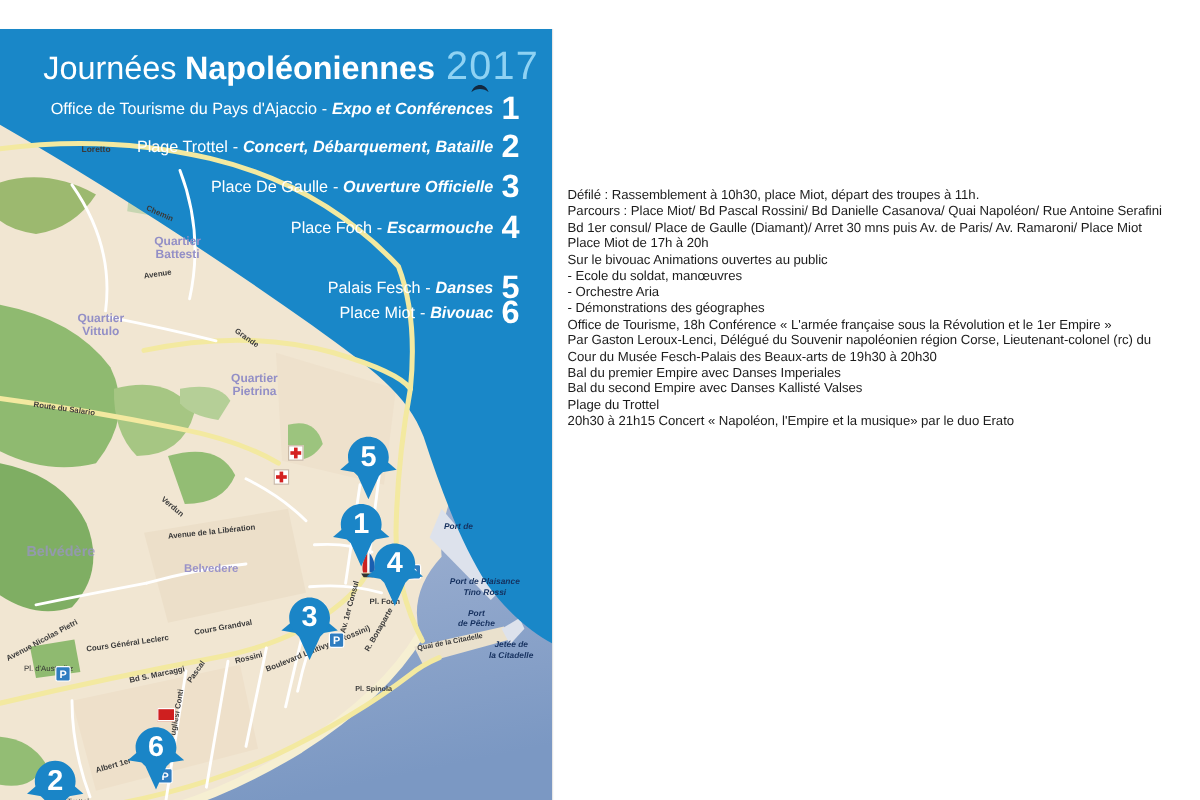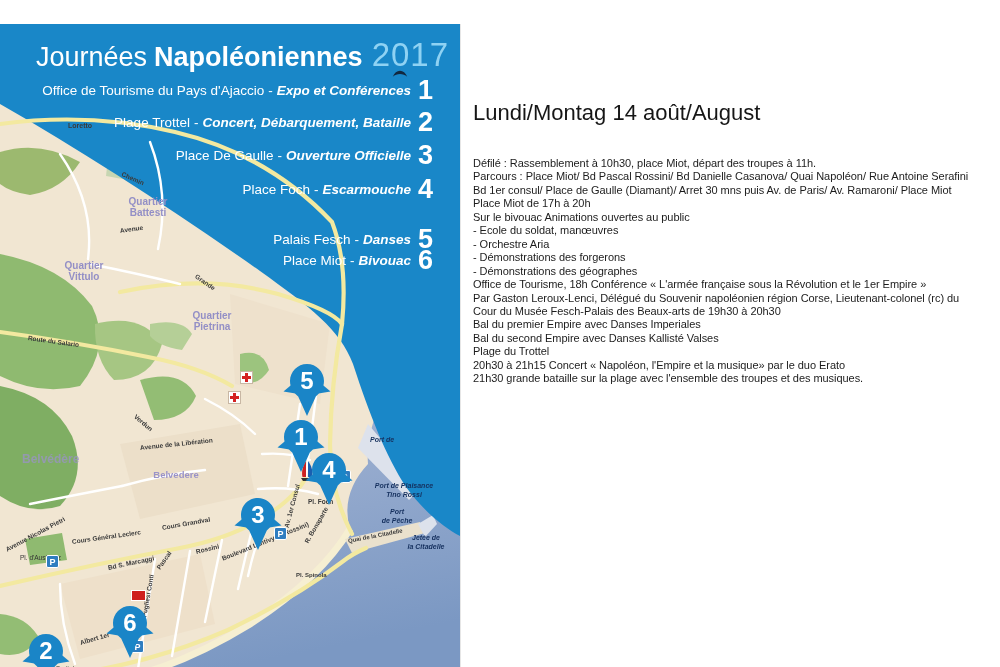--- a/index.html
+++ b/index.html
@@ -286,35 +286,32 @@
         <path d="M6.5,21 L-3.5,29.5 L8.5,31.5 Z" fill="#1a85c7"></path>
         <path d="M33.5,21 L43.5,29.5 L31.5,31.5 Z" fill="#1a85c7"></path>
         <path d="M20,2 C10.6,2 3,9.6 3,19 C3,25.8 6.8,30.6 11.2,34.6 L20,54 L28.8,34.6 C33.2,30.6 37,25.8 37,19 C37,9.6 29.4,2 20,2 Z" fill="#1a85c7"></path>
       </svg>
       <span class="pnum">2</span>
     </div>
 
   </div>
 
   <div class="program">
-    <div class="p-heading">Lundi/Montag 14 août/August</div>
     <div class="p-body">
       <div>Défilé : Rassemblement à 10h30, place Miot, départ des troupes à 11h.</div>
       <div>Parcours : Place Miot/ Bd Pascal Rossini/ Bd Danielle Casanova/ Quai Napoléon/ Rue Antoine Serafini</div>
       <div>Bd 1er consul/ Place de Gaulle (Diamant)/ Arret 30 mns puis Av. de Paris/ Av. Ramaroni/ Place Miot</div>
       <div>Place Miot de 17h à 20h</div>
       <div>Sur le bivouac Animations ouvertes au public</div>
       <div>- Ecole du soldat, manœuvres</div>
       <div>- Orchestre Aria</div>
-      <div>- Démonstrations des forgerons</div>
       <div>- Démonstrations des géographes</div>
       <div>Office de Tourisme, 18h Conférence « L'armée française sous la Révolution et le 1er Empire »</div>
       <div>Par Gaston Leroux-Lenci, Délégué du Souvenir napoléonien région Corse, Lieutenant-colonel (rc) du</div>
       <div>Cour du Musée Fesch-Palais des Beaux-arts de 19h30 à 20h30</div>
       <div>Bal du premier Empire avec Danses Imperiales</div>
       <div>Bal du second Empire avec Danses Kallisté Valses</div>
       <div>Plage du Trottel</div>
       <div>20h30 à 21h15 Concert « Napoléon, l'Empire et la musique» par le duo Erato</div>
-      <div>21h30 grande bataille sur la plage avec l'ensemble des troupes et des musiques.</div>
     </div>
   </div>
 
 </div>
 
 </body></html>

